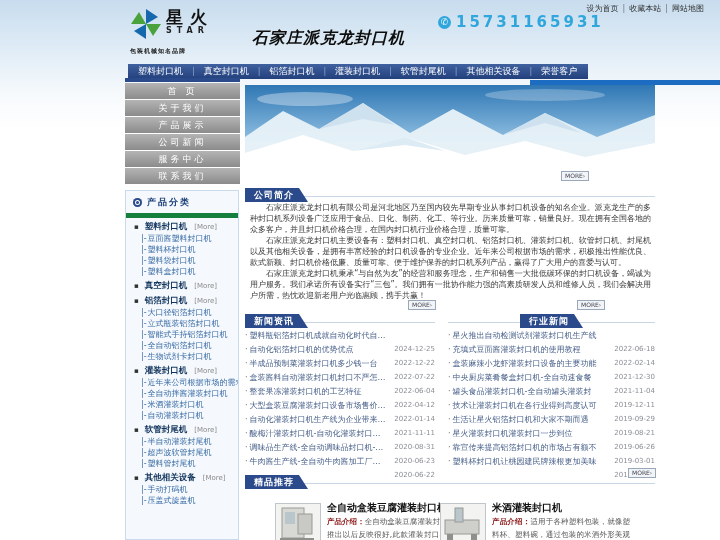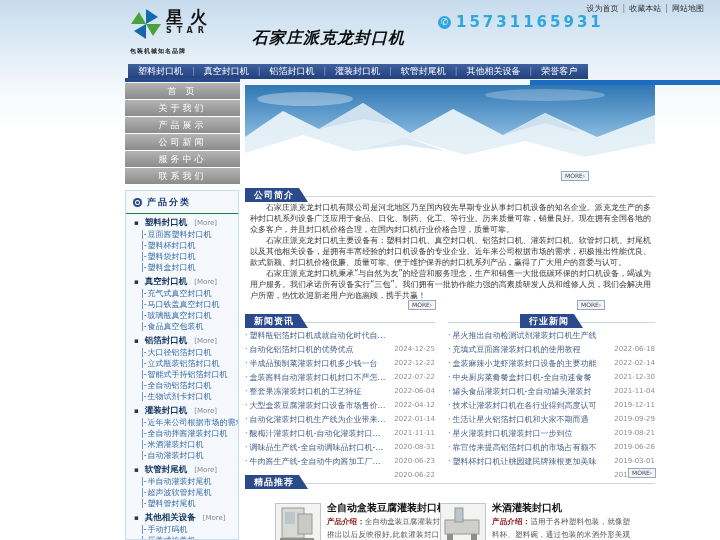--- a/index.html
+++ b/index.html
@@ -36,21 +36,21 @@
 
   
   .menu { position:absolute; left:125px; top:78px; width:115px; }
   .menu-cap { height:4px; background:#2b4a8b; }
   .menu-btn { height:16px; margin-top:1px; background:linear-gradient(#b4b4b4, #8b8b8b);
               color:#fff; font-size:9px; letter-spacing:3px; text-align:center; line-height:16px; cursor:pointer; }
 
   
   .cats { position:absolute; left:125px; top:190px; width:114px; height:350px; overflow:hidden;
           background:#f5f9fd; border:1px solid #c9daea; }
-  .cats-head { display:flex; align-items:center; padding:5px 6px 4px 7px; border-bottom:1px solid #15803d; }
+  .cats-head { display:flex; align-items:center; padding:5px 6px 4px 7px; border-bottom:5px solid #15803d; }
   .cats-ic { width:9px; height:9px; border-radius:50%; background:#2b4a8b; box-shadow:inset 0 0 0 2px #2b4a8b, inset 0 0 0 3px #fff; margin-right:5px; }
   .cats-title { font-size:9px; font-weight:bold; color:#1c3f79; letter-spacing:2px; }
   .cat-group { padding-left:8px; margin-top:3px; }
   .cat-ghead { font-size:8.5px; line-height:11px; color:#14365e; font-weight:bold; cursor:pointer; }
   .cat-ghead::before { content:"▪"; color:#333; font-size:7px; margin-right:3px; }
   .cat-more { font-size:7px; font-weight:normal; color:#8a8a8a; margin-left:7px; }
   .cat-item { font-size:8px; line-height:11px; color:#3a6ba5; padding-left:7px; cursor:pointer;
               white-space:nowrap; overflow:hidden; }
   .cat-item::before { content:"|-"; color:#3a6ba5; margin-right:1px; }
 
@@ -177,27 +177,20 @@
           <div class="cat-item">豆面酱塑料封口机</div>
             <div class="cat-item">塑料杯封口机</div>
             <div class="cat-item">塑料袋封口机</div>
             <div class="cat-item">塑料盒封口机</div>
           </div>
         </div>
 
         <div class="cat-group">
           <div class="cat-ghead">
             <span>真空封口机</span><span class="cat-more">[More]</span>
-          </div>
-          <div>
-
-          <div class="cat-item">充气式真空封口机</div>
-            <div class="cat-item">马口铁盖真空封口机</div>
-            <div class="cat-item">玻璃瓶真空封口机</div>
-            <div class="cat-item">食品真空包装机</div>
           </div>
         </div>
 
         <div class="cat-group">
           <div class="cat-ghead">
             <span>铝箔封口机</span><span class="cat-more">[More]</span>
           </div>
           <div>
 
           <div class="cat-item">大口径铝箔封口机</div>

